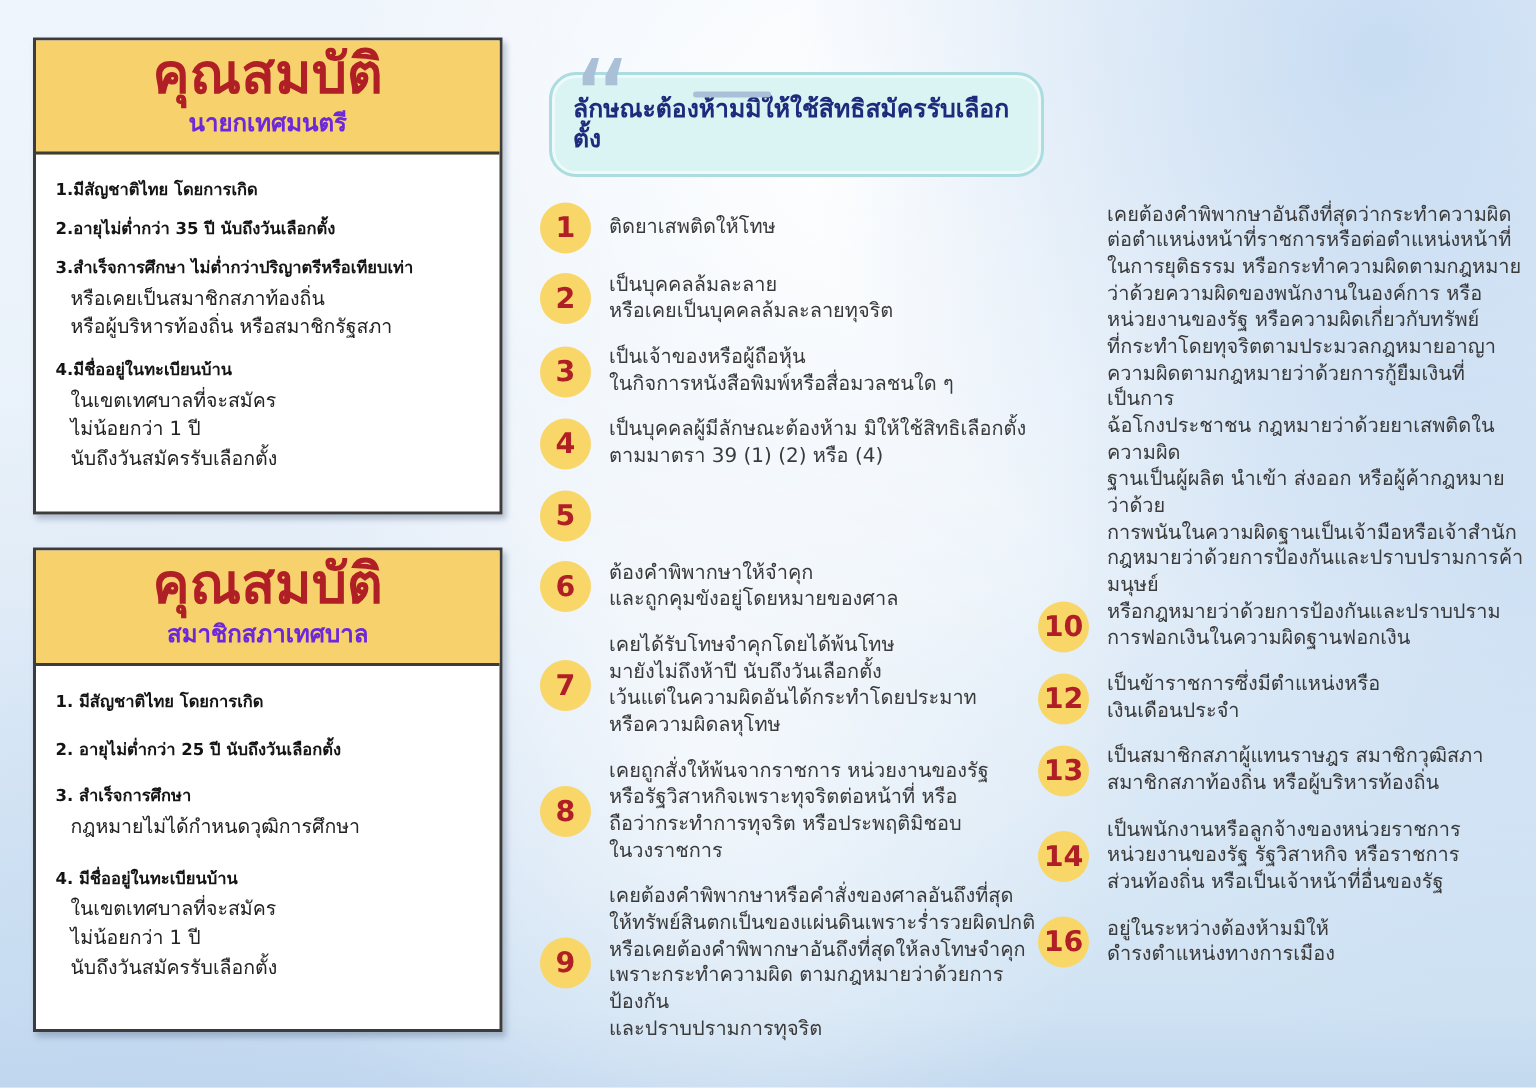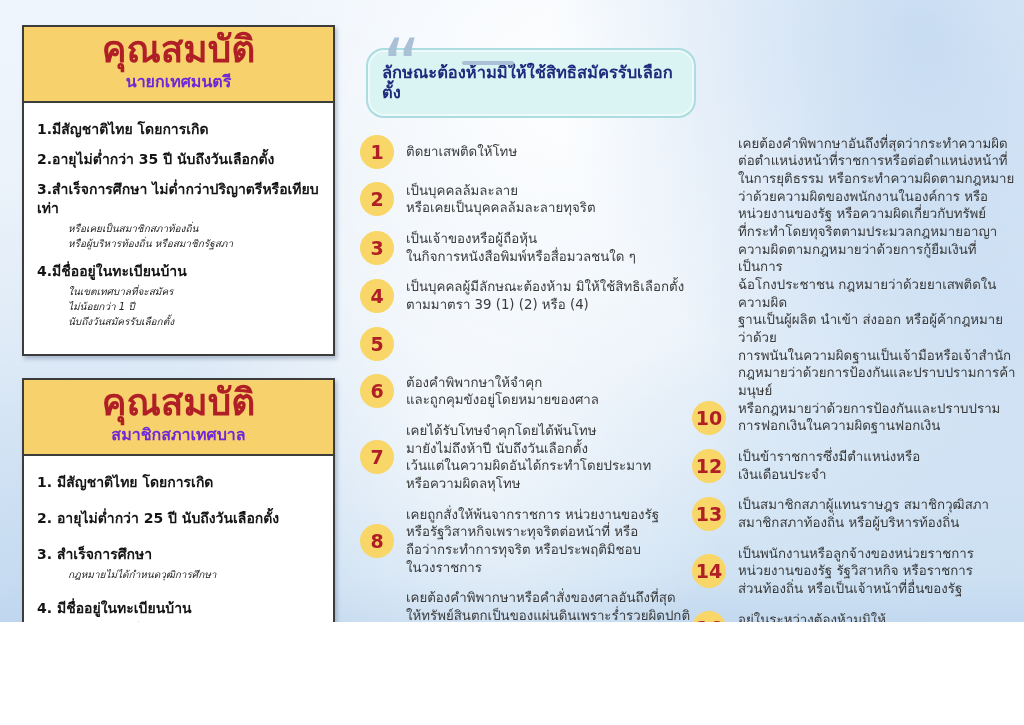--- a/index.html
+++ b/index.html
@@ -1,20 +1,20 @@
 <!DOCTYPE html>
 <html><head>
 <meta charset="utf-8">
 <style>
   * { margin:0; padding:0; box-sizing:border-box; }
   html,body { width:1024px; height:725px; }
   body { font-family:"DejaVu Sans", sans-serif; }
 
   .page {
-    position:relative; width:1024px; height:622px; overflow:hidden;
+    position:relative; width:1024px; height:725px; overflow:hidden;
     background:
       radial-gradient(circle at 90% 5%, rgba(168,200,234,.55), rgba(168,200,234,0) 34%),
       radial-gradient(circle at 99% 55%, rgba(180,208,238,.45), rgba(180,208,238,0) 30%),
       radial-gradient(circle at 8% 97%, rgba(186,210,238,.5), rgba(186,210,238,0) 38%),
       radial-gradient(circle at 55% 15%, rgba(255,255,255,.95), rgba(255,255,255,0) 42%),
       radial-gradient(circle at 45% 70%, rgba(255,255,255,.7), rgba(255,255,255,0) 40%),
       linear-gradient(180deg, #eff5fc 0%, #e7f0f9 55%, #cfe2f3 93%, #c3d9ef 100%);
   }
 
   
@@ -26,24 +26,24 @@
   .panel + .panel { margin-top:22px; }
   .panel-header {
     background:#f7d16b; border-bottom:2px solid #3c3c3c;
     text-align:center; padding:2px 4px 7px;
   }
   .panel-title { font-size:37px; font-weight:bold; color:#b01f26; line-height:1.12; }
   .panel-sub   { font-size:16px; font-weight:bold; color:#6d28d9; margin-top:-1px; }
   .panel-body  { padding:17px 10px 14px 13px; }
   .q-item { margin-bottom:11px; }
   .roomy .q-item { margin-bottom:17px; }
-  .q-heading { font-weight:bold; font-size:14px; color:#141414; line-height:1.35; }
+  .q-heading { font-weight:bold; font-size:11px; color:#141414; line-height:1.35; }
   .q-details {
-    font-size:10px; color:#222; margin-left:31px; margin-top:3px;
-    line-height:1.5; white-space:pre-line;font-style:italic;
+    font-size:13px; color:#222; margin-left:10px; margin-top:3px;
+    line-height:1.5; white-space:pre-line;
   }
   .q-details:empty { display:none; }
 
   
   .right-col { position:absolute; left:360px; top:8px; width:656px; }
   .quote-head { position:relative; width:330px; margin-left:6px; }
   .quote-icon {
     position:absolute; top:-18px; left:16px;
     font-size:76px; color:#a9c0d6; line-height:1; height:46px; overflow:hidden;
     letter-spacing:-4px;

